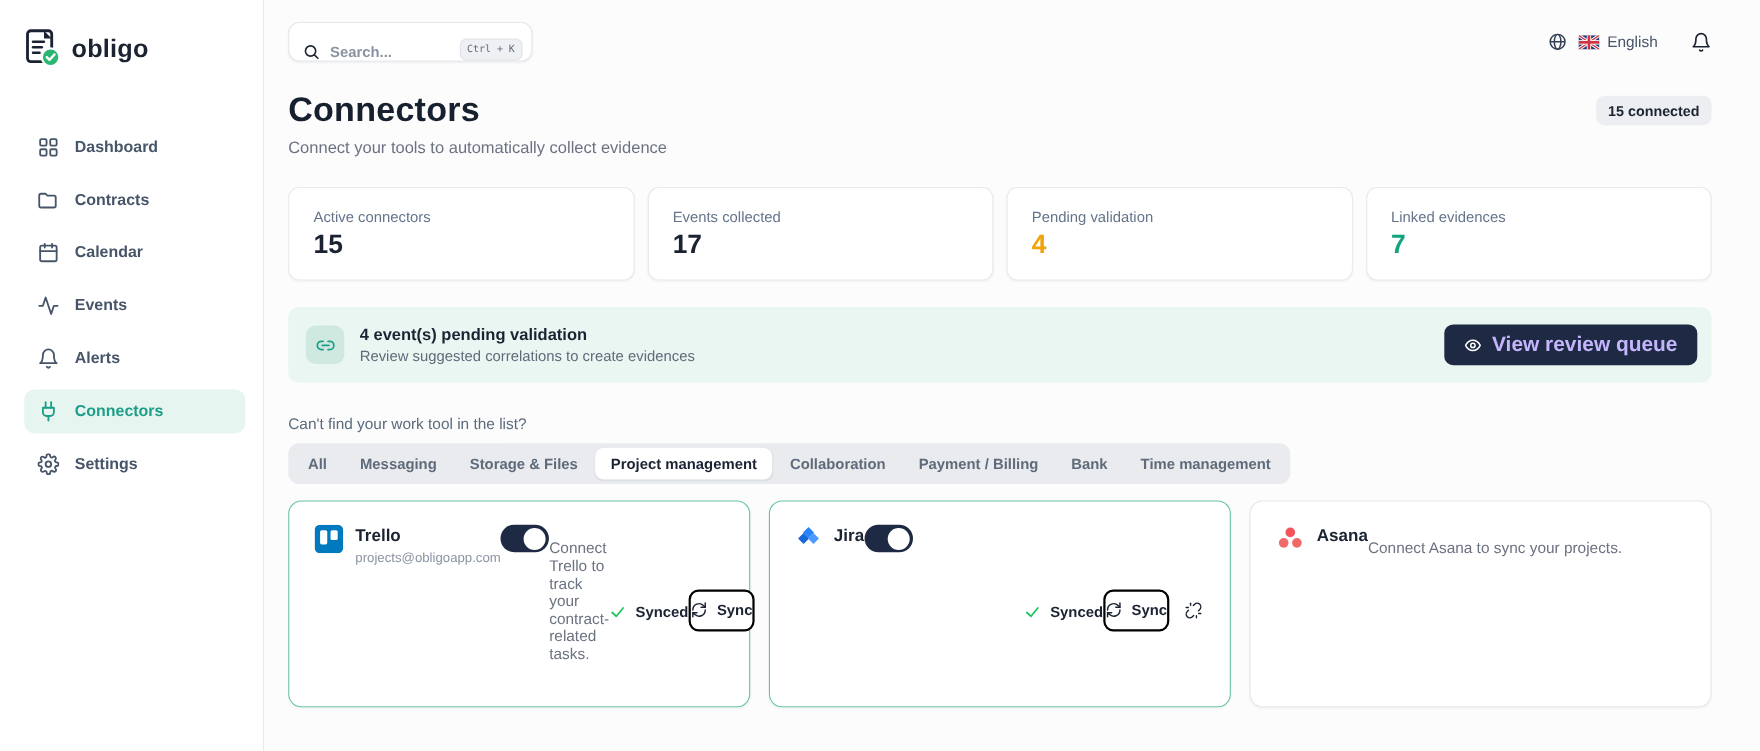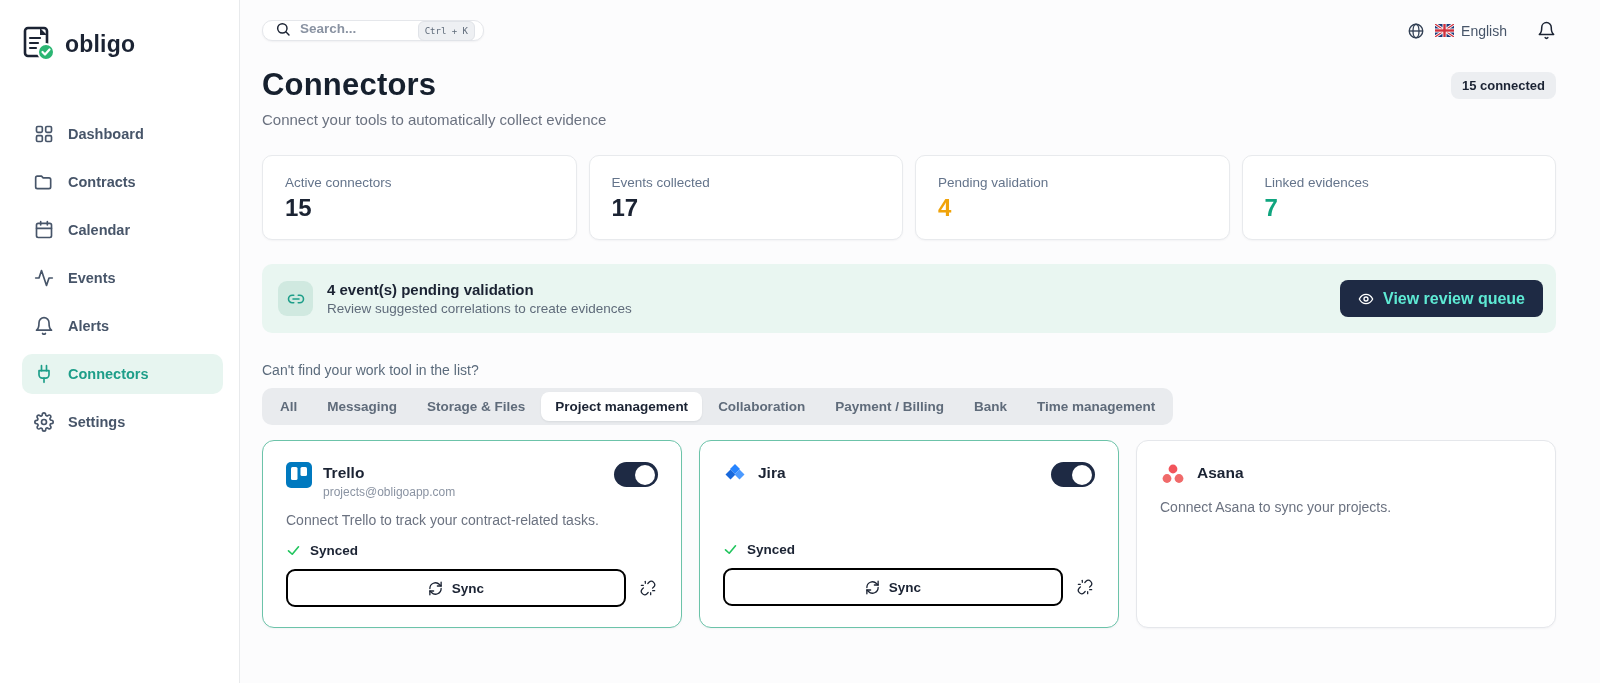--- a/index.html
+++ b/index.html
@@ -27,24 +27,24 @@
   }
   .nav-item svg { stroke:#475569; }
   .nav-item.active { background:#e7f5f0; color:#1d9e89; }
   .nav-item.active svg { stroke:#1d9e89; }
 
   
   .main { flex:1; padding:20px 49px 0 22px; }
 
   .topbar { display:flex; align-items:center; justify-content:space-between; }
   .searchbox {
-    width:222px; height:21px; background:#fff;
+    width:222px; height:36px; background:#fff;
     border:1px solid #e5e7eb; border-radius:10px;
     box-shadow:0 1px 2px rgba(16,24,40,.05);
-    display:flex; align-items:flex-start; gap:9px; padding:0 8px 0 12px;
+    display:flex; align-items:flex-end; gap:9px; padding:0 8px 0 12px;
   }
   .searchbox input {
     border:none; outline:none; flex:1; min-width:0;
     font-family:"Liberation Sans", sans-serif;
     font-size:13.5px; font-weight:600; color:#1b2333; background:transparent;
   }
   .searchbox input::placeholder { color:#8a93a2; }
   .kbd {
     font-family:"DejaVu Sans Mono", monospace; font-size:9px; color:#5f6b7a;
     background:#eef0f3; border:1px solid #e0e3e8; border-radius:6px;
@@ -81,22 +81,22 @@
     height:69px; display:flex; align-items:center; padding:0 13px 0 16px;
   }
   .banner-icon {
     width:35px; height:35px; border-radius:9px; background:#d0e9e0;
     display:flex; align-items:center; justify-content:center;
   }
   .banner-texts { margin-left:14px; flex:1; }
   .banner-title { font-size:15px; font-weight:700; color:#1b2333; }
   .banner-subtitle { font-size:13.5px; color:#5f6b7a; margin-top:3px; }
   .btn-dark {
-    background:#1e2a44; color:#5eead4; border:none; border-radius:8px;
-    height:37px; padding:0 18px; font-size:16px; font-weight:700;
+    background:#1e2a44; color:#c4b5fd; border:none; border-radius:8px;
+    height:37px; padding:0 18px; font-size:19px; font-weight:700;
     font-family:"Liberation Sans", sans-serif;
     display:flex; align-items:center; gap:9px; cursor:pointer;
   }
 
   
   .hint { margin-top:29px; font-size:14px; color:#5b6b7c; }
   .tabs {
     margin-top:10px; display:inline-flex; background:#e9ebee;
     border-radius:10px; padding:4px; gap:2px;
   }
@@ -107,21 +107,21 @@
     padding:7px 14px; border-radius:8px; white-space:nowrap;
   }
   .tab.active { background:#fff; color:#1b2333; box-shadow:0 1px 2px rgba(16,24,40,.08); }
 
   
   .cards { display:flex; gap:17px; margin-top:15px; }
   .card {
     width:420px; height:188px; background:#fff; border-radius:12px;
     border:1px solid #e5e7eb; padding:21px 23px;
     box-shadow:0 1px 2px rgba(16,24,40,.04);
-    display:flex; flex-direction:column;
+    display:flex; flex-direction:row;
   }
   .card.connected { border-color:#6cc3a9; }
   .card-head { display:flex; align-items:flex-start; }
   .card-id { display:flex; gap:11px; flex:1; }
   .card-name { font-size:15.5px; font-weight:700; color:#1b2333; margin-top:2px; }
   .card-account { font-size:12px; color:#8a93a2; margin-top:3px; }
   .toggle {
     width:44px; height:25px; border-radius:13px; background:#1e2a44;
     position:relative; cursor:pointer;
   }

